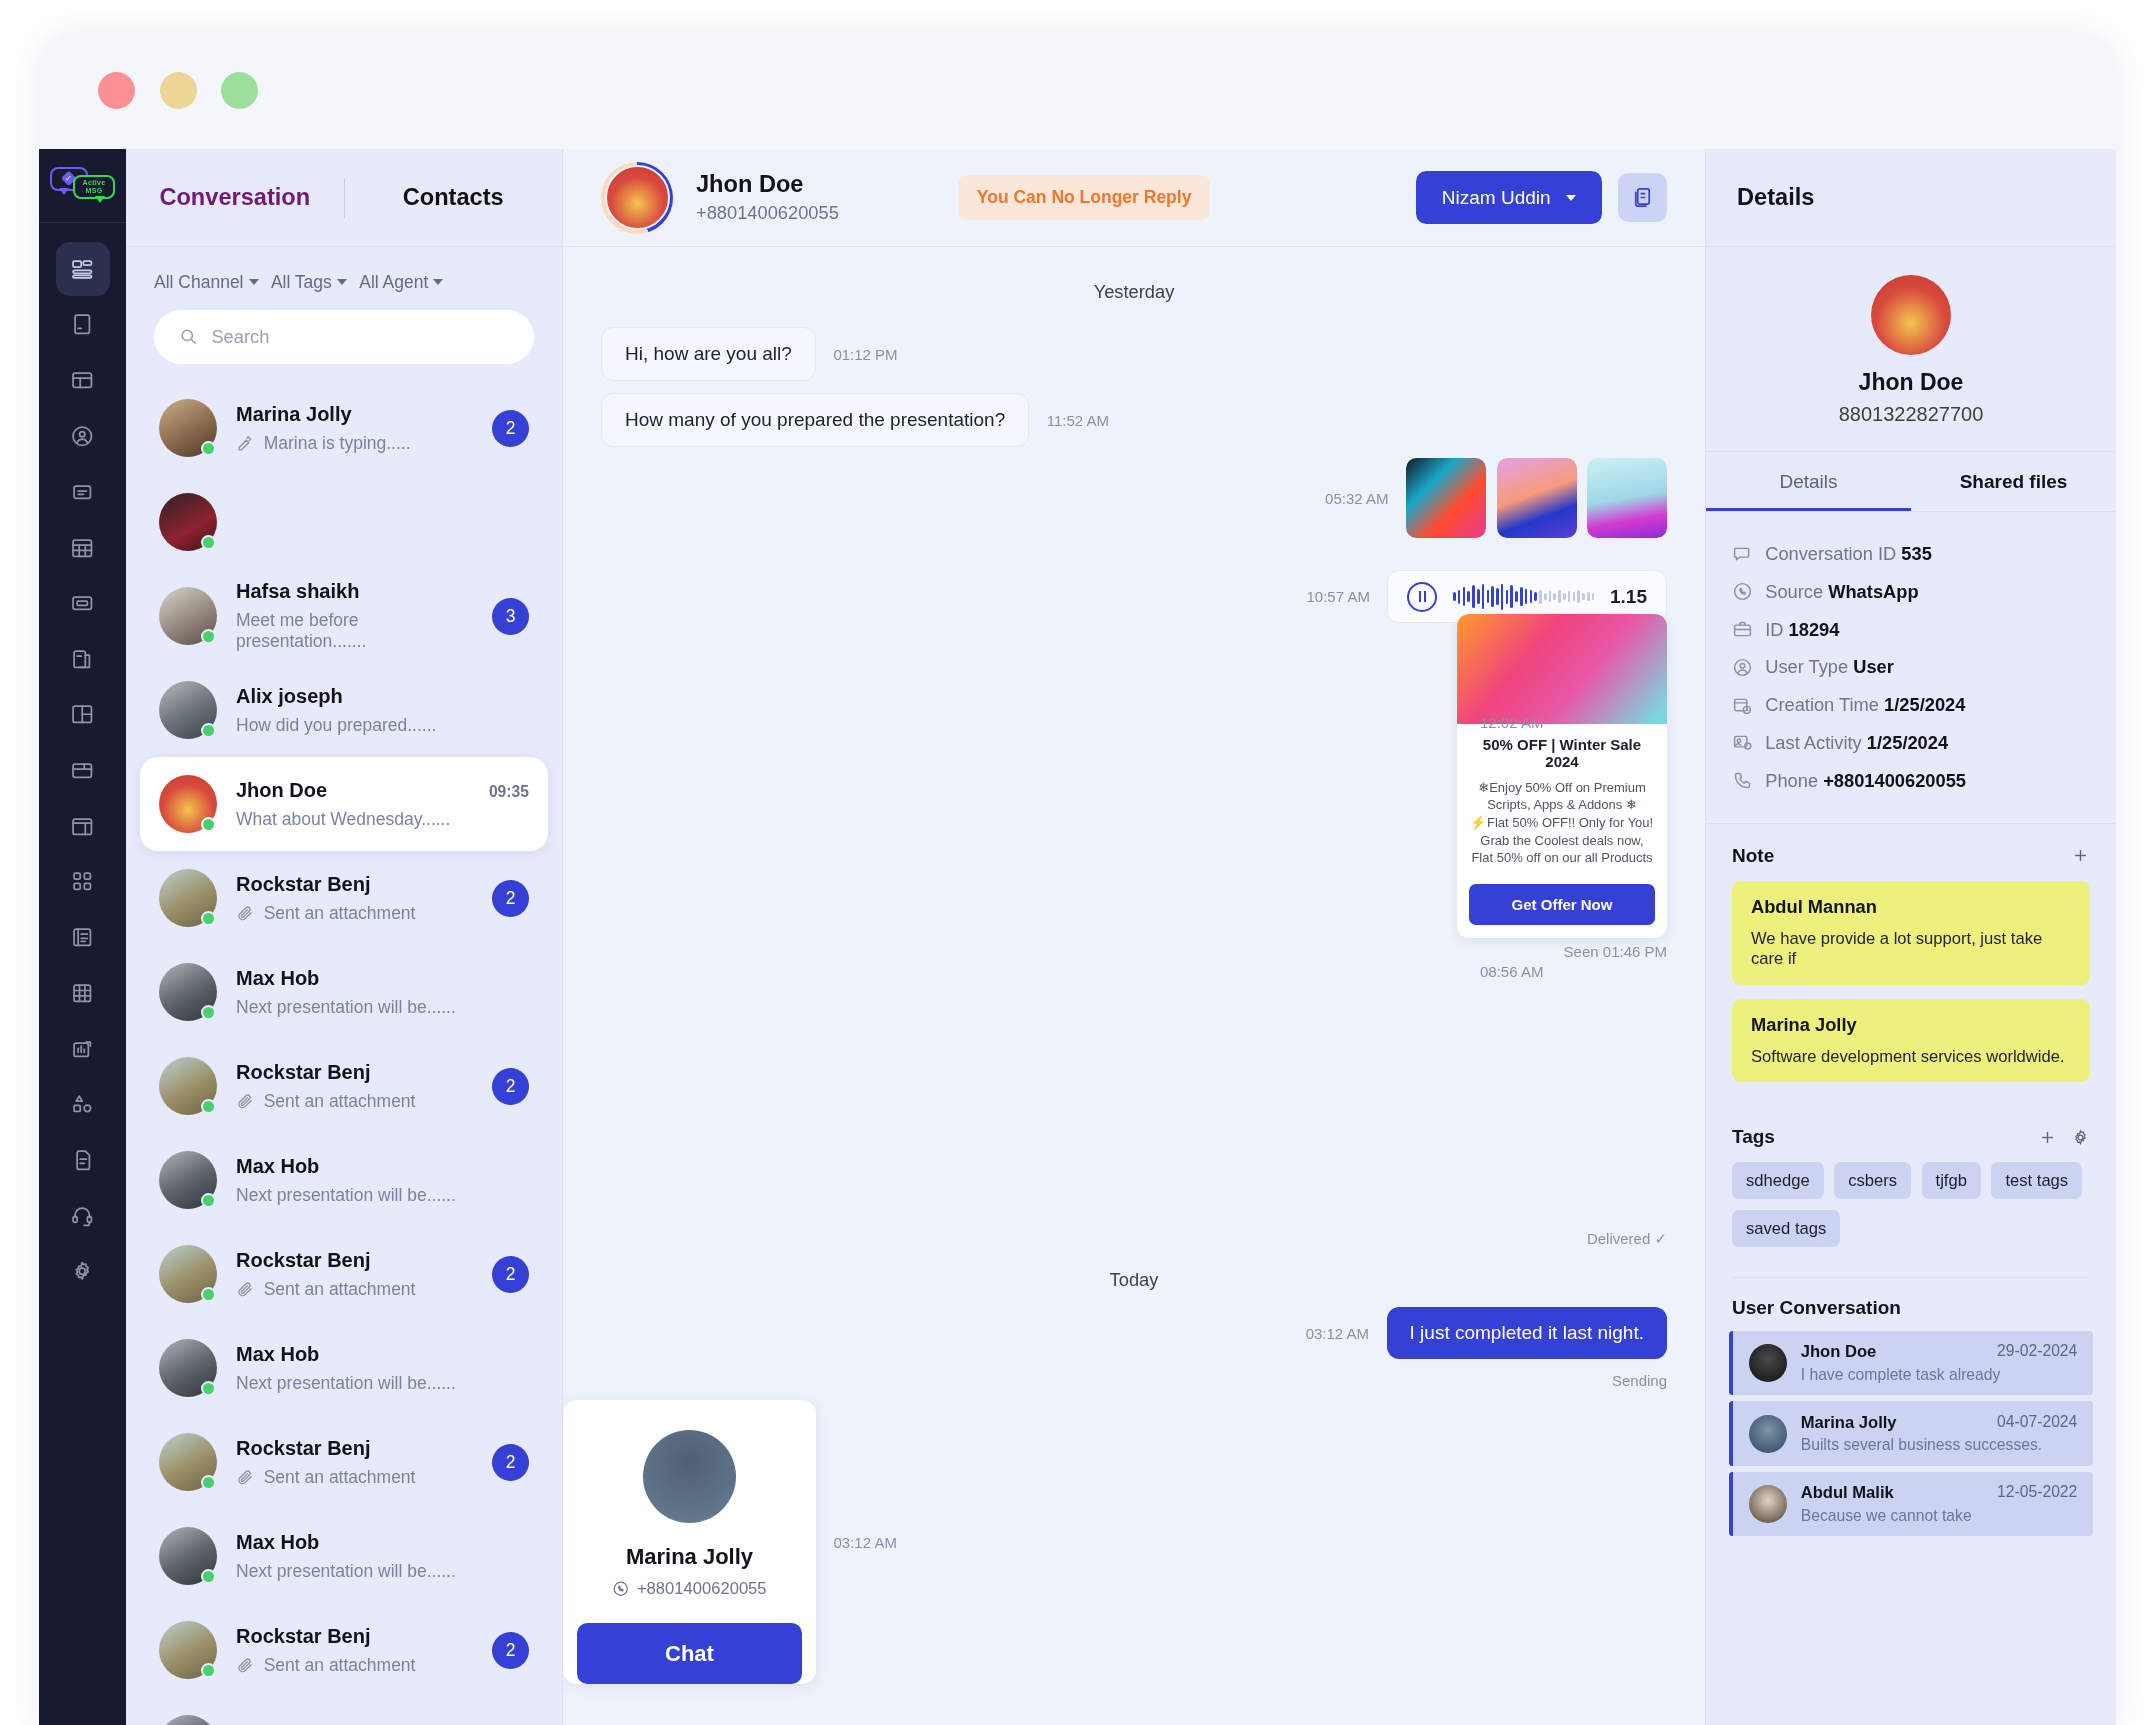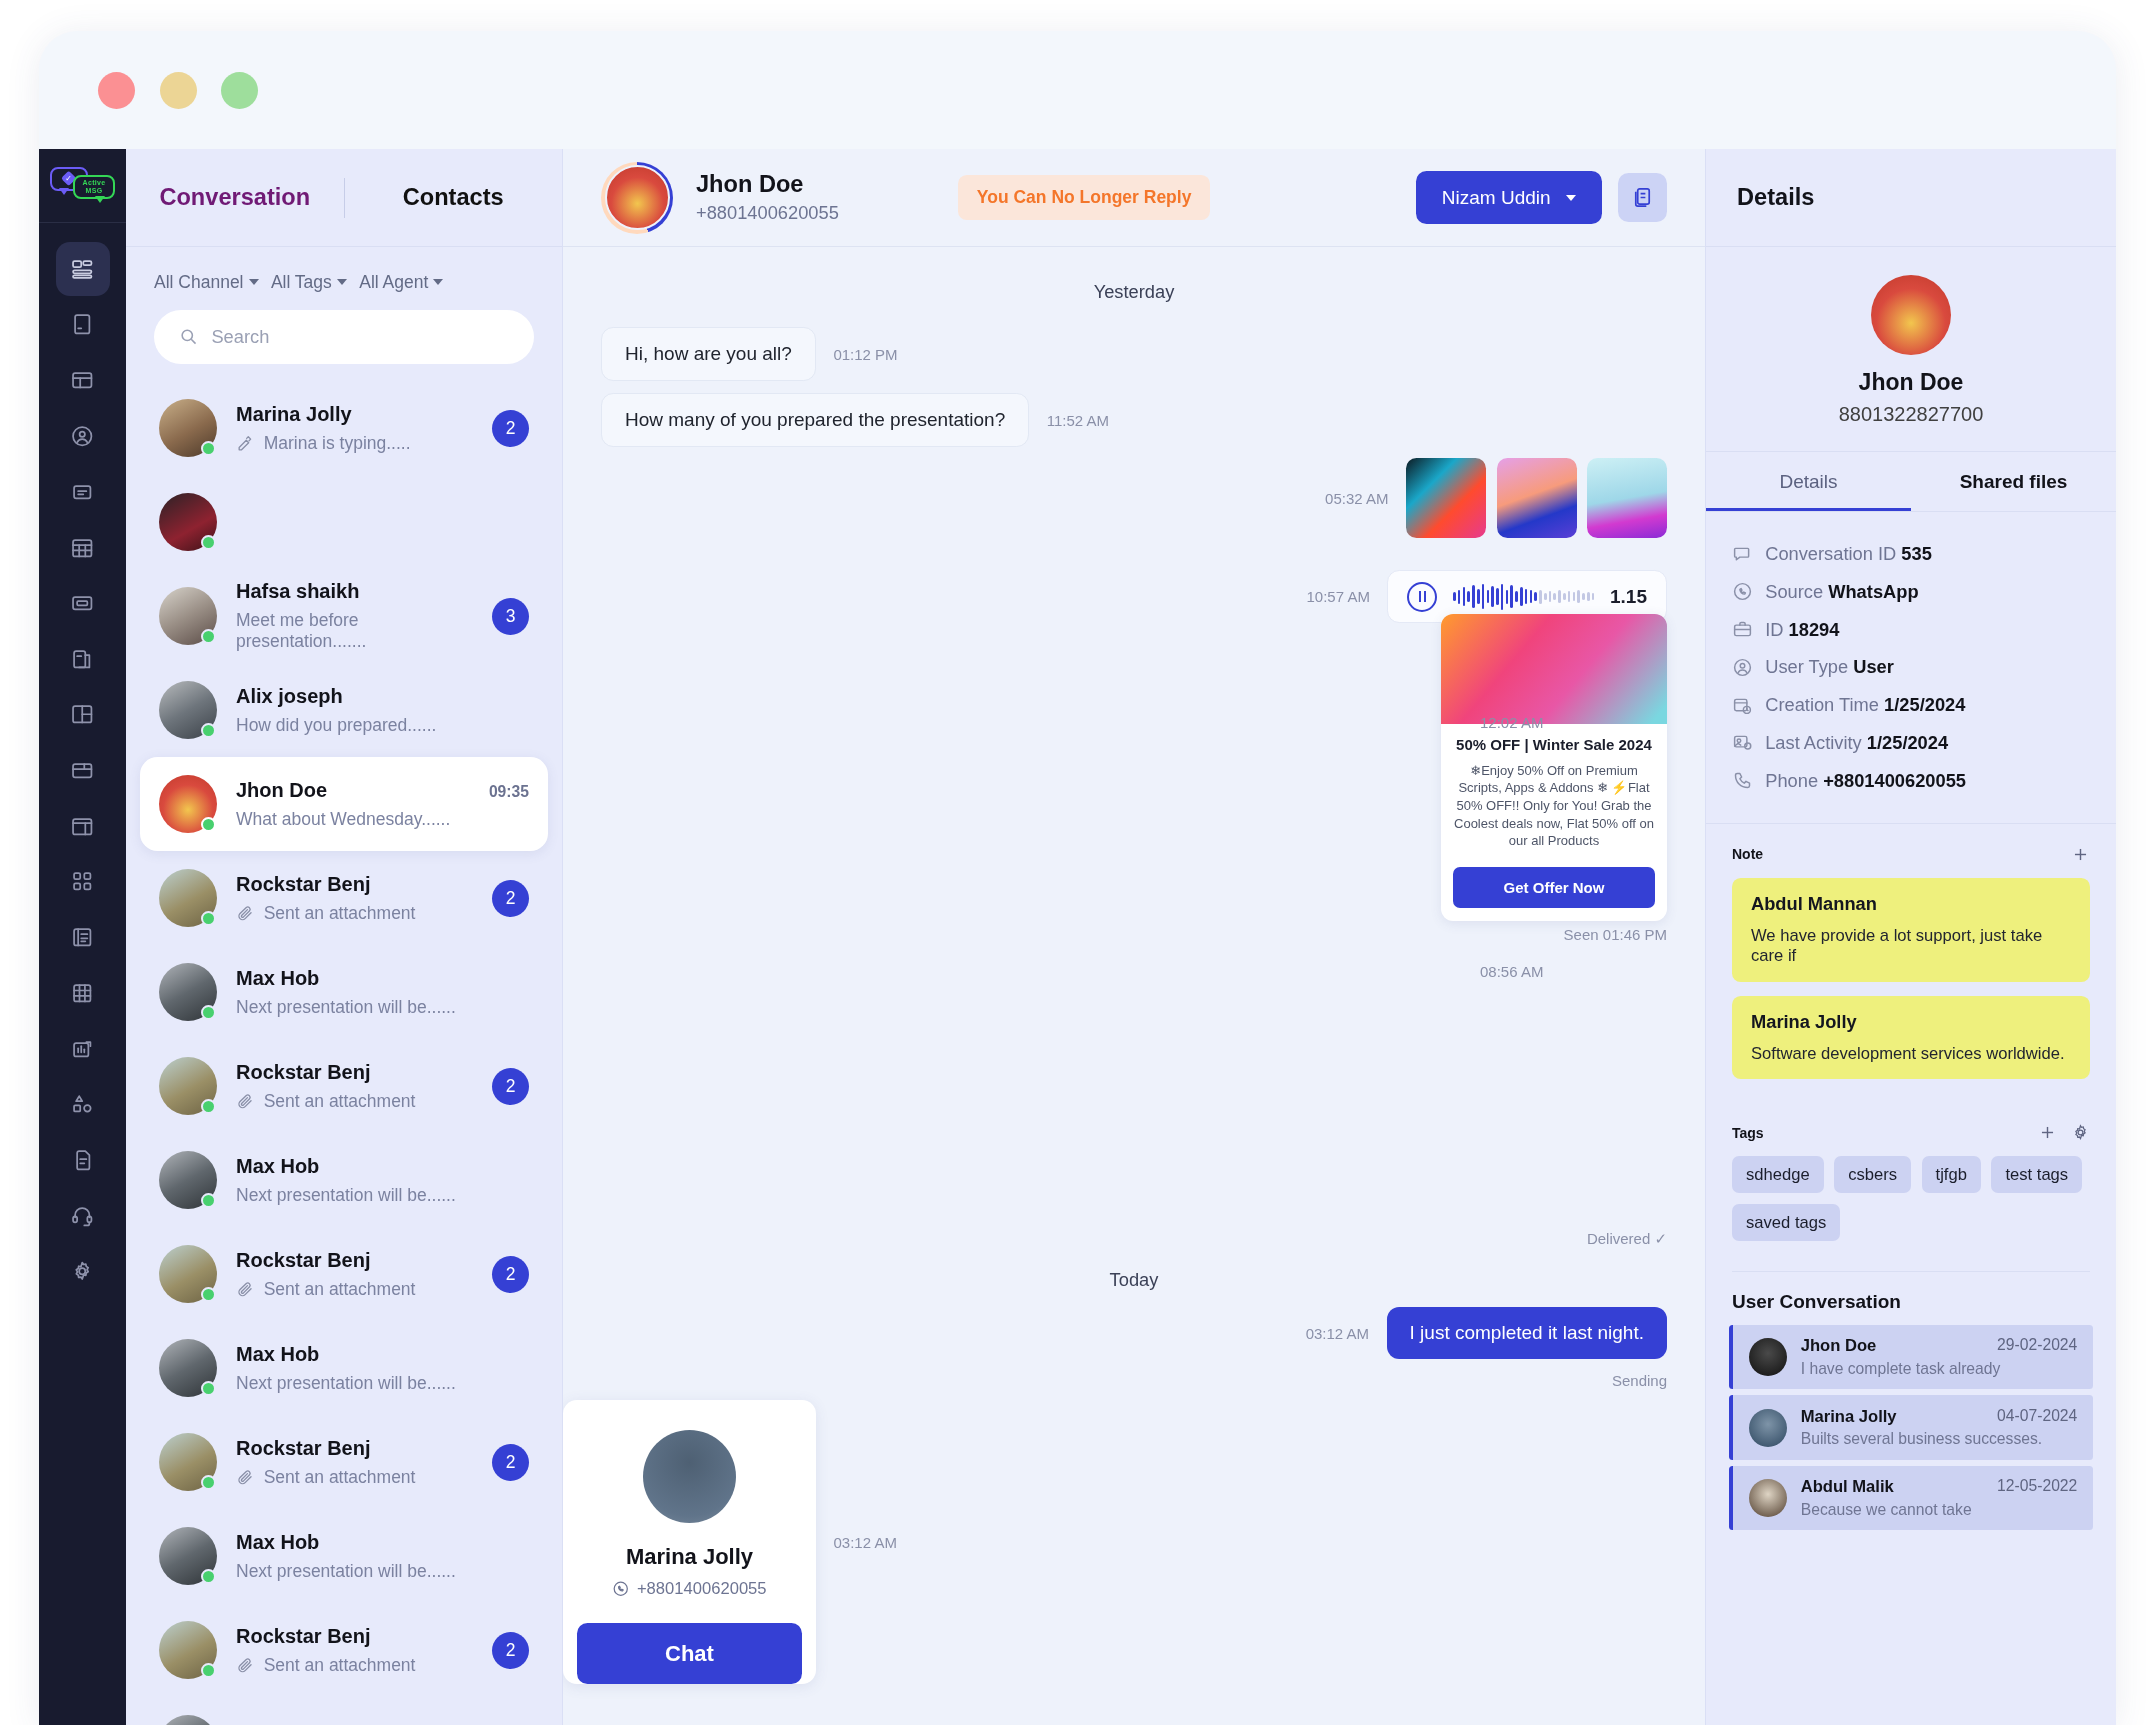--- a/index.html
+++ b/index.html
@@ -121,21 +121,21 @@
   .th3{background:linear-gradient(170deg,#cdf0f5 0%,#9ed7e8 50%,#d23ad0 75%,#8a2bd6 100%);}
   .audio { background: #fbfcff; border: 0.9px solid #e4e9f6; border-radius: 12.2px;
     display: flex; align-items: center; gap: 15.7px; padding: 10.5px 19px; }
   .playbtn { width: 30px; height: 30px; border-radius: 50%; border: 2.2px solid #3540d4;
     display: flex; align-items: center; justify-content: center; gap: 2.6px; }
   .playbtn i { width: 2.6px; height: 10.5px; background: #3540d4; display: block; }
   .wave { display: flex; align-items: center; gap: 2.2px; height: 30px; }
   .wave span { width: 2.6px; background: #3540d4; border-radius: 1.7px; }
   .wave span.dim { background: #c3c8e4; }
   .audlen { font-size: 19px; font-weight: bold; color: #1b1e2c; }
-  .card { width: 226px; background: #fff; border-radius: 12.2px; overflow: hidden;
+  .card { width: 210px; background: #fff; border-radius: 12.2px; overflow: hidden;
     box-shadow: 0 2.6px 12.2px rgba(70,80,140,.10); }
   .card-img { height: 110px; background: linear-gradient(130deg,#ff9b2e 0%,#f0447c 35%,#e857a6 60%,#7ad7e0 95%); }
   .card-body { padding: 12.2px 12.2px 8.7px; text-align: center; }
   .card-title { font-size: 15px; font-weight: bold; color: #1b1e2c; }
   .card-text { font-size: 13px; color: #4e5568; line-height: 1.35; margin-top: 8.7px; }
   .card-btn { margin: 8.7px 12.2px 12.2px; background: #3540d4; color: #fff; border-radius: 7px;
     text-align: center; font-size: 15px; font-weight: bold; padding: 12.2px 0; cursor:pointer;}
   .status { text-align: right; font-size: 15px; color: #8a90a8; margin: 5.2px 0 3.5px; }
   .bubble-out { background: #3540d4; color: #fff; font-size: 19px; border-radius: 12.2px;
     padding: 15px 23px; }
@@ -161,21 +161,21 @@
   .det-ph { font-size: 20px; color: #404040; margin-top: 7px; }
   .det-tabs { display: flex; border-bottom: 0.9px solid #d9def3; }
   .det-tab { flex: 1; text-align: center; padding: 19px 0 15.7px; font-size: 19px;
     color: #12131a; font-weight: bold; cursor: pointer; }
   .det-tab.active { color: #5c6280; border-bottom: 3.5px solid #3540d4; font-weight: normal;}
   .det-list { padding: 23px 26px 23px; border-bottom: 0.9px solid #d9def3; }
   .det-row { display: flex; align-items: center; gap: 12.2px; padding: 7.9px 0; font-size: 18.3px; color: #6f7593; }
   .det-row b { color: #12131a; }
   .sec { padding: 21px 26px 8.7px; }
   .sec-head { display: flex; align-items: center; justify-content: space-between; margin-bottom: 14px;}
-  .sec-title { font-size: 14px; font-weight: bold; color: #12131a; }
+  .sec-title { font-size: 19px; font-weight: bold; color: #12131a; }
   .sec-acts { display: flex; gap: 14px; align-items: center; }
   .note { background: #eef07d; border-radius: 8.7px; padding: 15.7px 19px; margin-bottom: 14px; }
   .note-name { font-size: 18.3px; font-weight: bold; color: #14161f; }
   .note-text { font-size: 16.6px; color: #22252f; margin-top: 10.5px; }
   .tagwrap { display: flex; flex-wrap: wrap; gap: 10.5px; padding-bottom: 8.7px;}
   .tag { background: #ccd2f2; border-radius: 7px; padding: 8.7px 14px; font-size: 16.6px; color: #1b1e2c; }
   .uc-head { padding: 19px 26px 12.2px; font-size: 19px; font-weight: bold; color: #12131a;
     border-top: 0.9px solid #d9def3; }
   .uc-item { display: flex; align-items: center; gap: 14px; background: #ccd2f2;
     border-left: 4.4px solid #3540d4; padding: 11.4px 15.7px; margin: 0 23px 6.1px; border-radius: 3.5px;}

